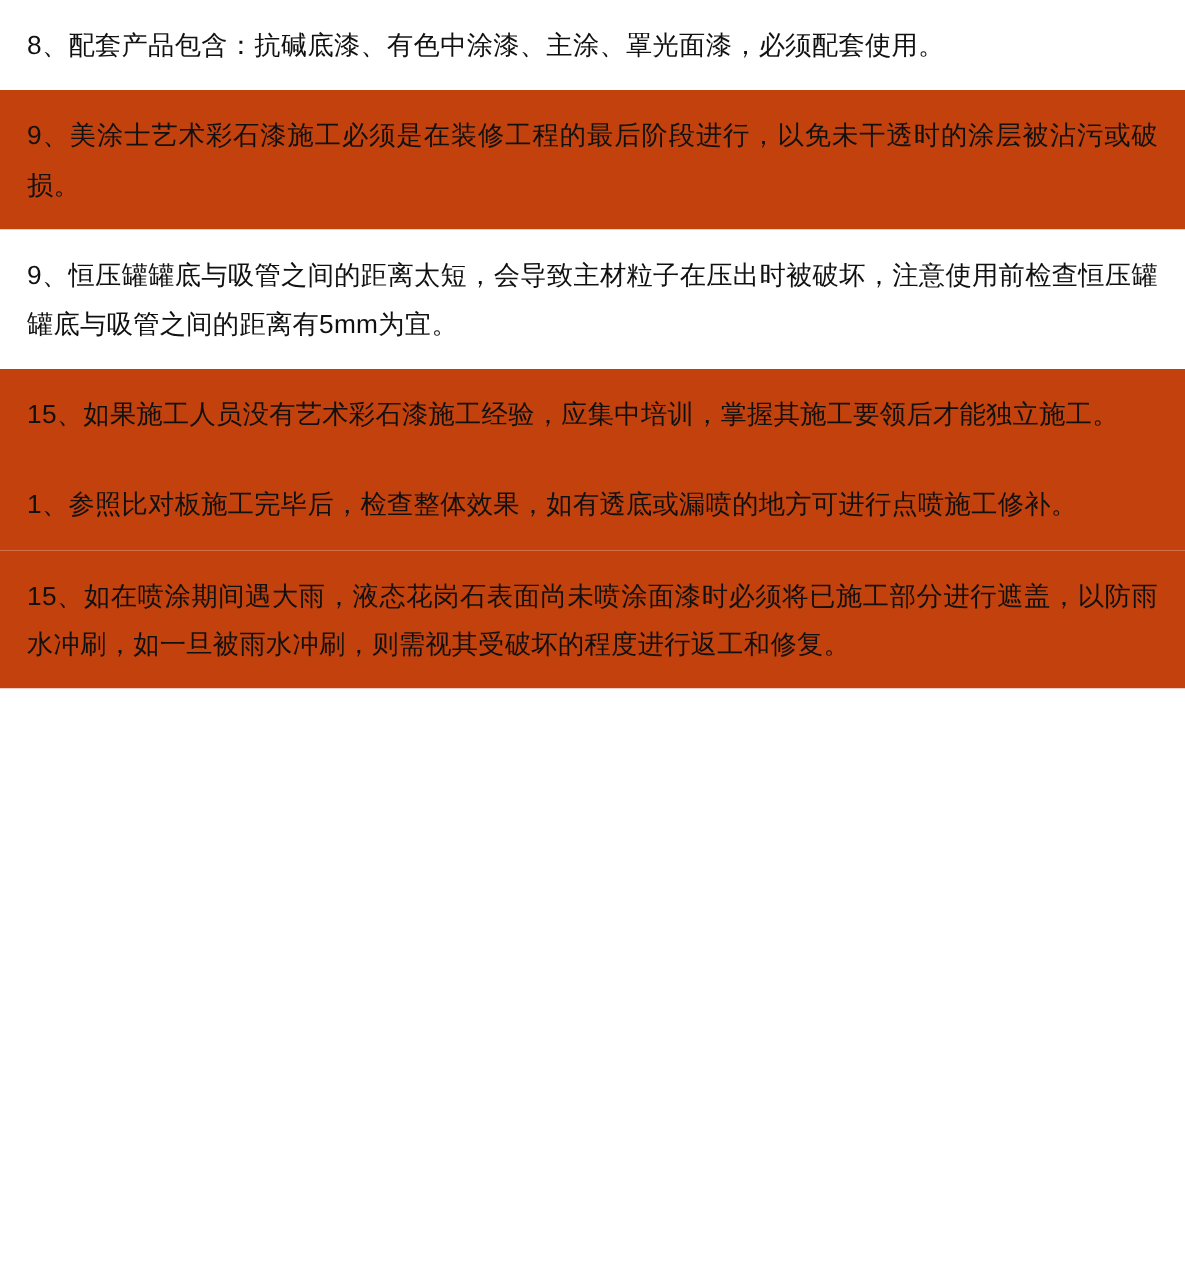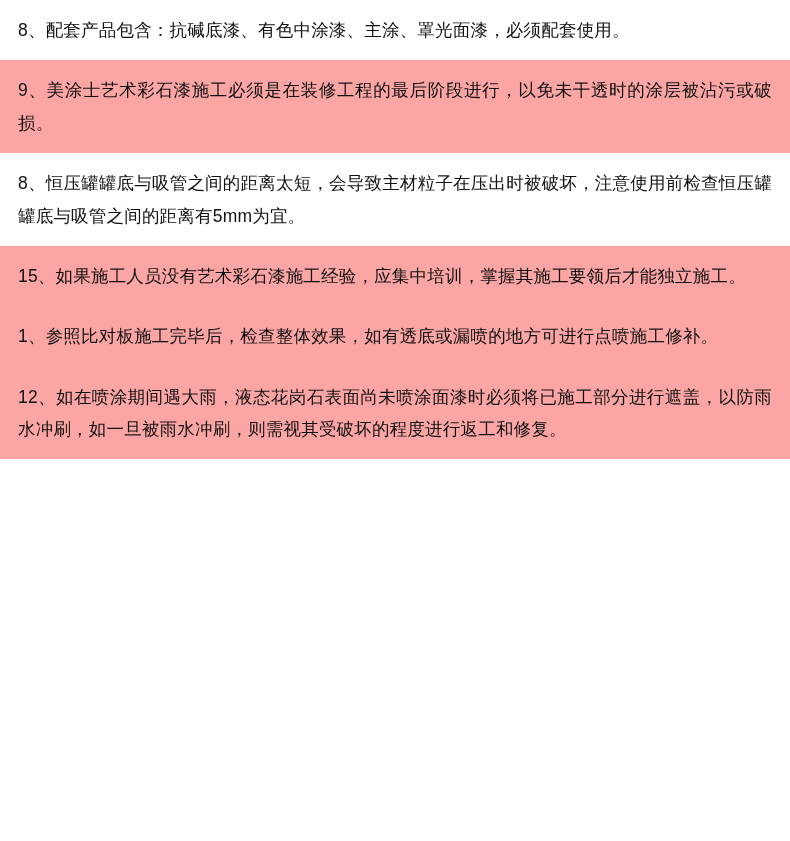--- a/index.html
+++ b/index.html
@@ -21,33 +21,33 @@
     box-sizing: border-box;
     padding: 14px 18px 14px 18px;
     font-size: 17.5px;
     line-height: 1.85;
     color: #111111;
     letter-spacing: 0.2px;
     text-align: justify;
     word-break: break-all;
   }
   .para.alt {
-    background: #fca5a5;
+    background: #c2410c;
   }
   .para.plain {
     background: #ffffff;
   }
   .spacer {
     background: #ffffff;
   }
 </style>
 </head>
 <body>
 
 <div class="doc">
   <div class="para plain"> 8、配套产品包含：抗碱底漆、有色中涂漆、主涂、罩光面漆，必须配套使用。</div>
   <div class="para alt">9、美涂士艺术彩石漆施工必须是在装修工程的最后阶段进行，以免未干透时的涂层被沾污或破损。</div>
-  <div class="para plain">8、恒压罐罐底与吸管之间的距离太短，会导致主材粒子在压出时被破坏，注意使用前检查恒压罐罐底与吸管之间的距离有5mm为宜。</div>
+  <div class="para plain">9、恒压罐罐底与吸管之间的距离太短，会导致主材粒子在压出时被破坏，注意使用前检查恒压罐罐底与吸管之间的距离有5mm为宜。</div>
   <div class="para alt"> 15、如果施工人员没有艺术彩石漆施工经验，应集中培训，掌握其施工要领后才能独立施工。</div>
   <div class="para alt">1、参照比对板施工完毕后，检查整体效果，如有透底或漏喷的地方可进行点喷施工修补。</div>
-  <div class="para alt">12、如在喷涂期间遇大雨，液态花岗石表面尚未喷涂面漆时必须将已施工部分进行遮盖，以防雨水冲刷，如一旦被雨水冲刷，则需视其受破坏的程度进行返工和修复。</div>
+  <div class="para alt">15、如在喷涂期间遇大雨，液态花岗石表面尚未喷涂面漆时必须将已施工部分进行遮盖，以防雨水冲刷，如一旦被雨水冲刷，则需视其受破坏的程度进行返工和修复。</div>
   <div class="spacer" style="height:60px;"></div>
 </div>
 
 </body></html>

